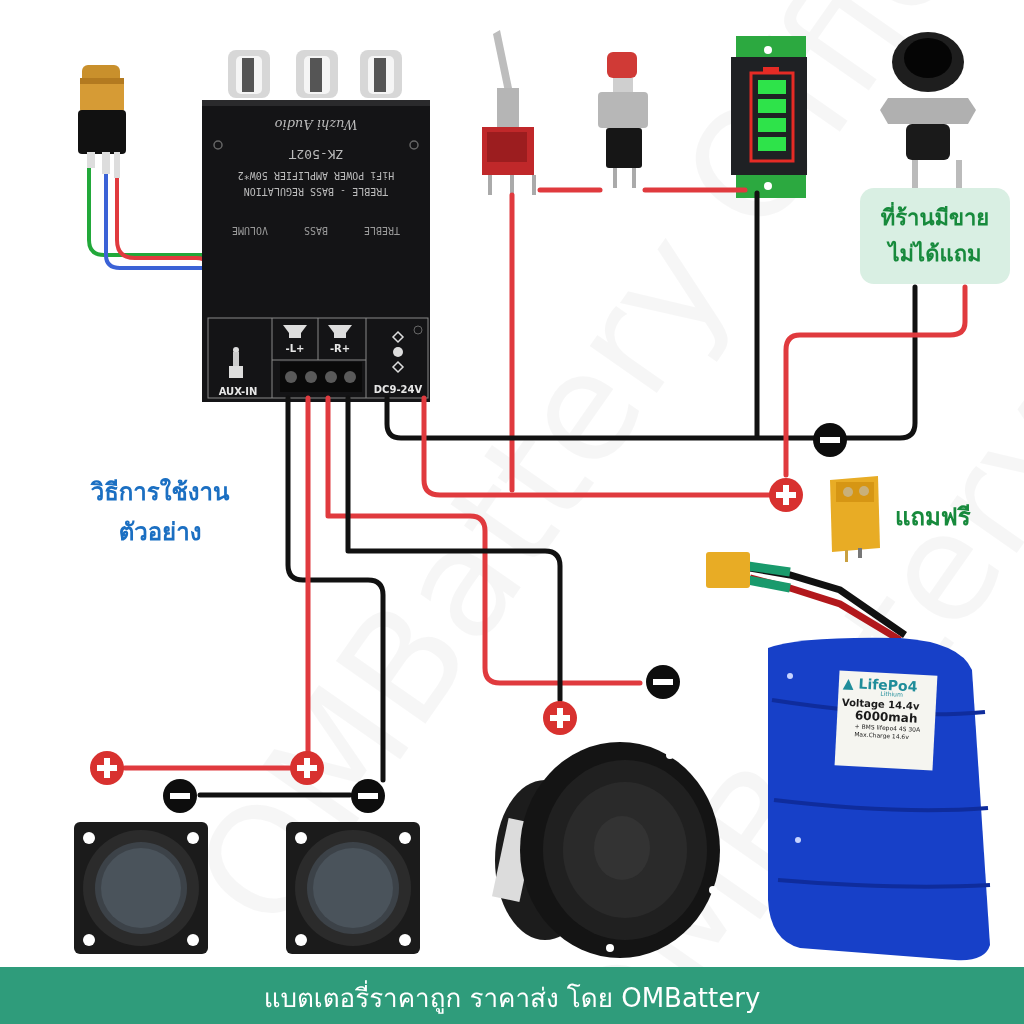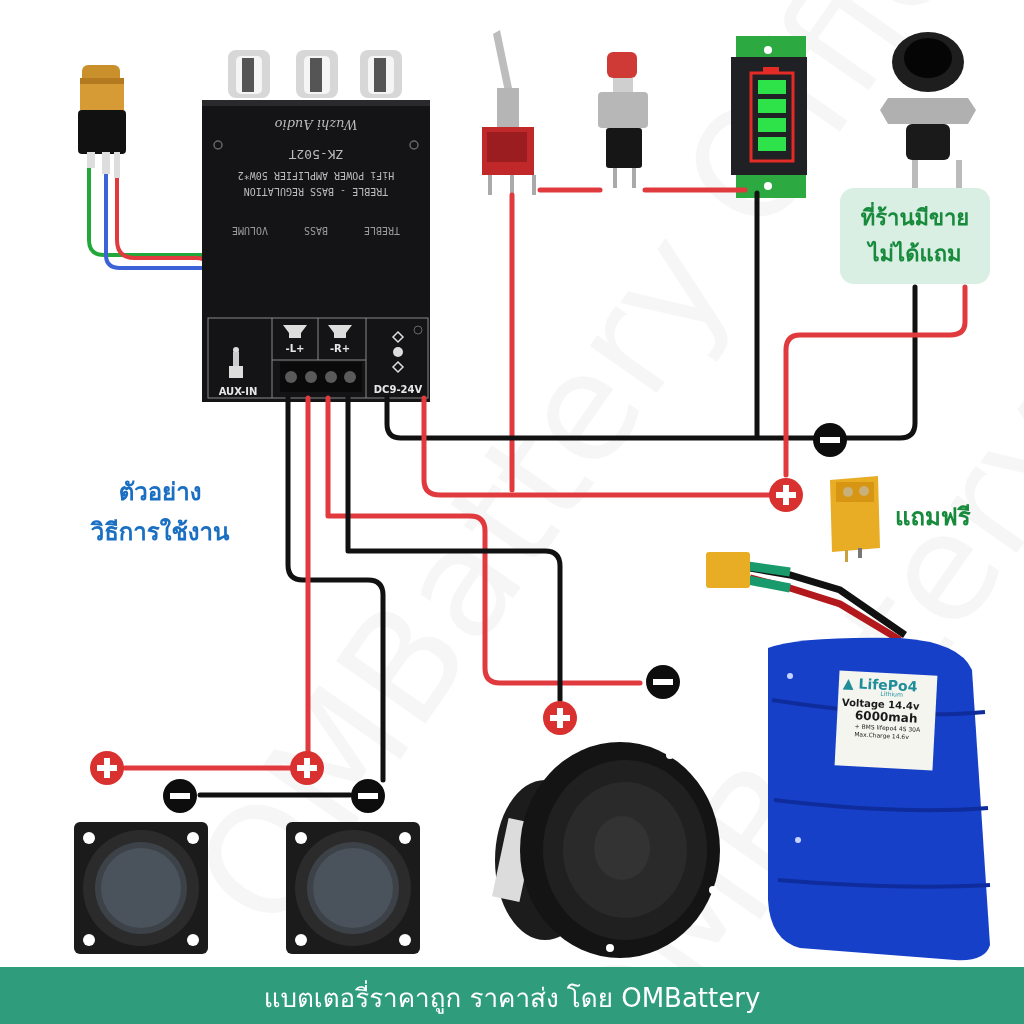--- a/index.html
+++ b/index.html
@@ -2,21 +2,21 @@
 <html><head>
 <meta charset="utf-8">
 <style>
   html, body { margin:0; padding:0; }
   body { width:1024px; height:1024px; position:relative; overflow:hidden; background:#ffffff; font-family:"DejaVu Sans", sans-serif; }
   #stage { position:absolute; left:0; top:0; width:1024px; height:1024px; }
   .watermark { position:absolute; font-family:"DejaVu Sans", sans-serif; font-size:150px; color:rgba(0,0,0,0.035); transform:rotate(-55deg); white-space:nowrap; pointer-events:none; }
   .amp-text { fill:#9a9a9a; font-family:"DejaVu Sans Mono", monospace; font-size:10px; }
   .amp-label { fill:#e8e8e8; font-family:"DejaVu Sans", sans-serif; font-size:10px; font-weight:bold; }
   .note-blue { position:absolute; left:40px; top:472px; width:240px; text-align:center; color:#1b6fc2; font-weight:bold; font-size:24px; line-height:40px; }
-  .note-green-box { position:absolute; left:840px; top:188px; width:150px; height:96px; background:#d9efe3; border-radius:14px; display:flex; flex-direction:column; align-items:center; justify-content:center; color:#178a3c; font-weight:bold; font-size:22px; line-height:36px; }
+  .note-green-box { position:absolute; left:860px; top:188px; width:150px; height:96px; background:#d9efe3; border-radius:14px; display:flex; flex-direction:column; align-items:center; justify-content:center; color:#178a3c; font-weight:bold; font-size:22px; line-height:36px; }
   .free-label { position:absolute; left:895px; top:497px; color:#178a3c; font-weight:bold; font-size:24px;text-align:center; }
   .footer { position:absolute; left:0; top:967px; width:1024px; height:61px; background:#2f9c7b; color:#ffffff; font-size:26px; display:flex; align-items:center; justify-content:center; }
   .batt-label { position:absolute; left:837px; top:673px; width:98px; height:95px; background:#f5f5f0; transform:rotate(3deg); font-family:"DejaVu Sans", sans-serif; color:#1a1a1a; padding:4px; box-sizing:border-box; }
   .batt-brand { color:#1f8d9a; font-weight:bold; font-size:14px; }
   .batt-sub { font-size:6px; color:#1f8d9a; margin-left:38px; margin-top:-3px; }
   .batt-volt { font-weight:bold; font-size:10px; margin-top:2px; }
   .batt-cap { font-weight:bold; font-size:12px; text-align:center; }
   .batt-small { font-size:6px; margin-left:14px; line-height:8px; }
 </style>
 </head>
@@ -297,20 +297,20 @@
   </div>
 
   <div class="note-green-box">
     <div>ที่ร้านมีขาย</div>
     <div>ไม่ได้แถม</div>
   </div>
 
   <div class="free-label">แถมฟรี</div>
 
   <div class="note-blue">
+    <div>วิธีการใช้งาน</div>
     <div>ตัวอย่าง</div>
-    <div>วิธีการใช้งาน</div>
   </div>
 
   <div class="footer">
     <span>แบตเตอรี่ราคาถูก ราคาส่ง โดย OMBattery</span>
   </div>
 </div>
 
 </body></html>

